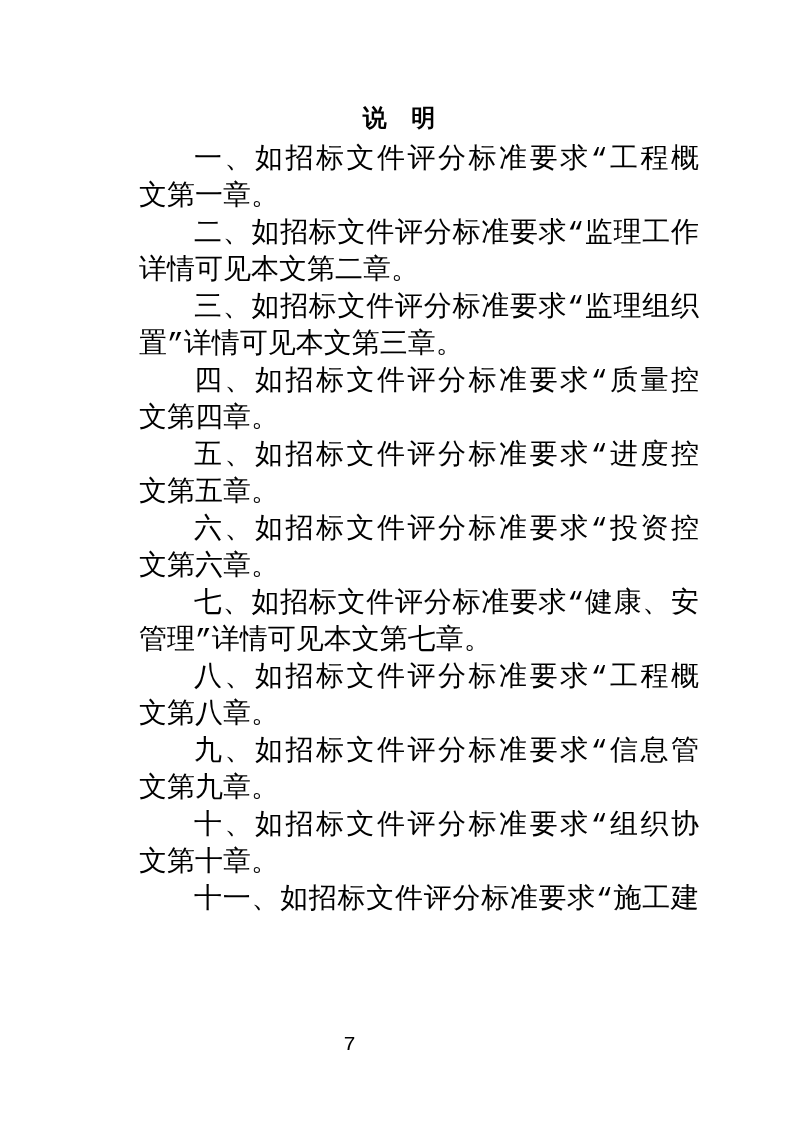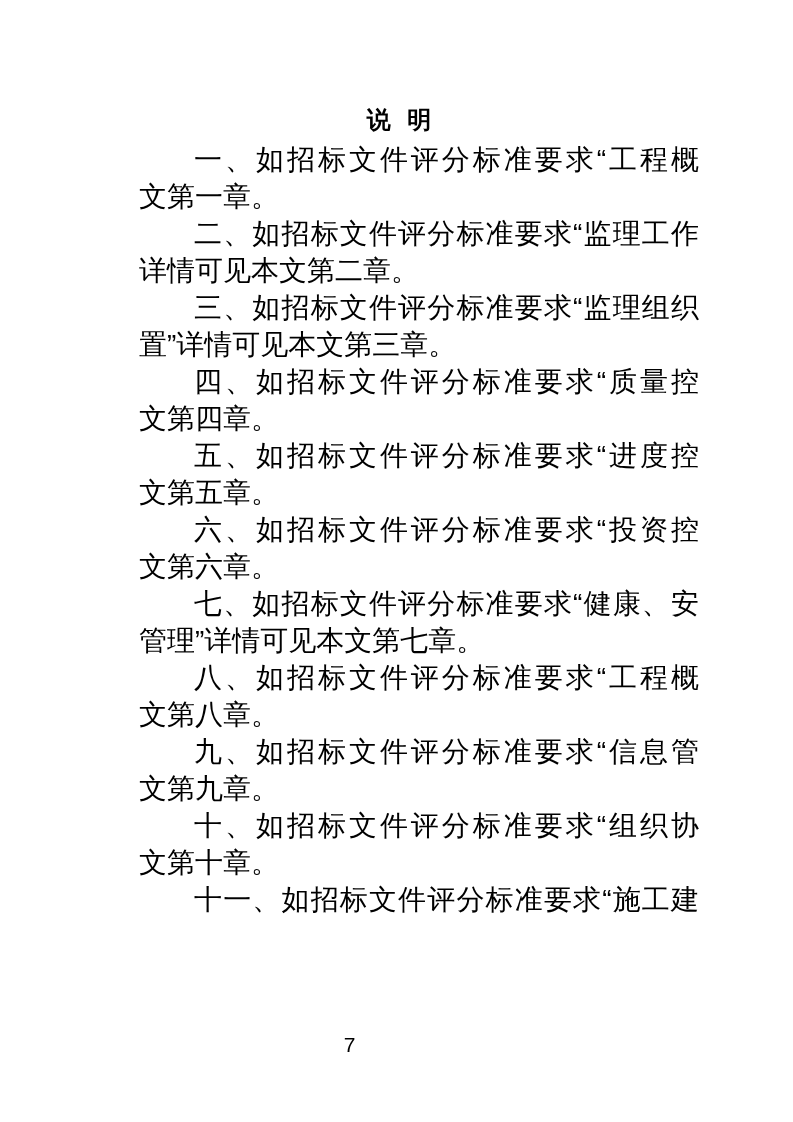--- a/index.html
+++ b/index.html
@@ -6,21 +6,21 @@
     margin: 0;
     padding: 0;
     background: #ffffff;
   }
   .page {
     position: relative;
     width: 699px;
     height: 1122px;
     background: #ffffff;
     color: #000000;
-    font-family: Liberation Sans, sans-serif;
+    font-family: Liberation Mono, monospace;
     overflow: hidden;
   }
   .content {
     position: absolute;
     left: 99px;
     top: 99px;
     width: 600px;
   }
   .doc-title {
     font-size: 24px;

